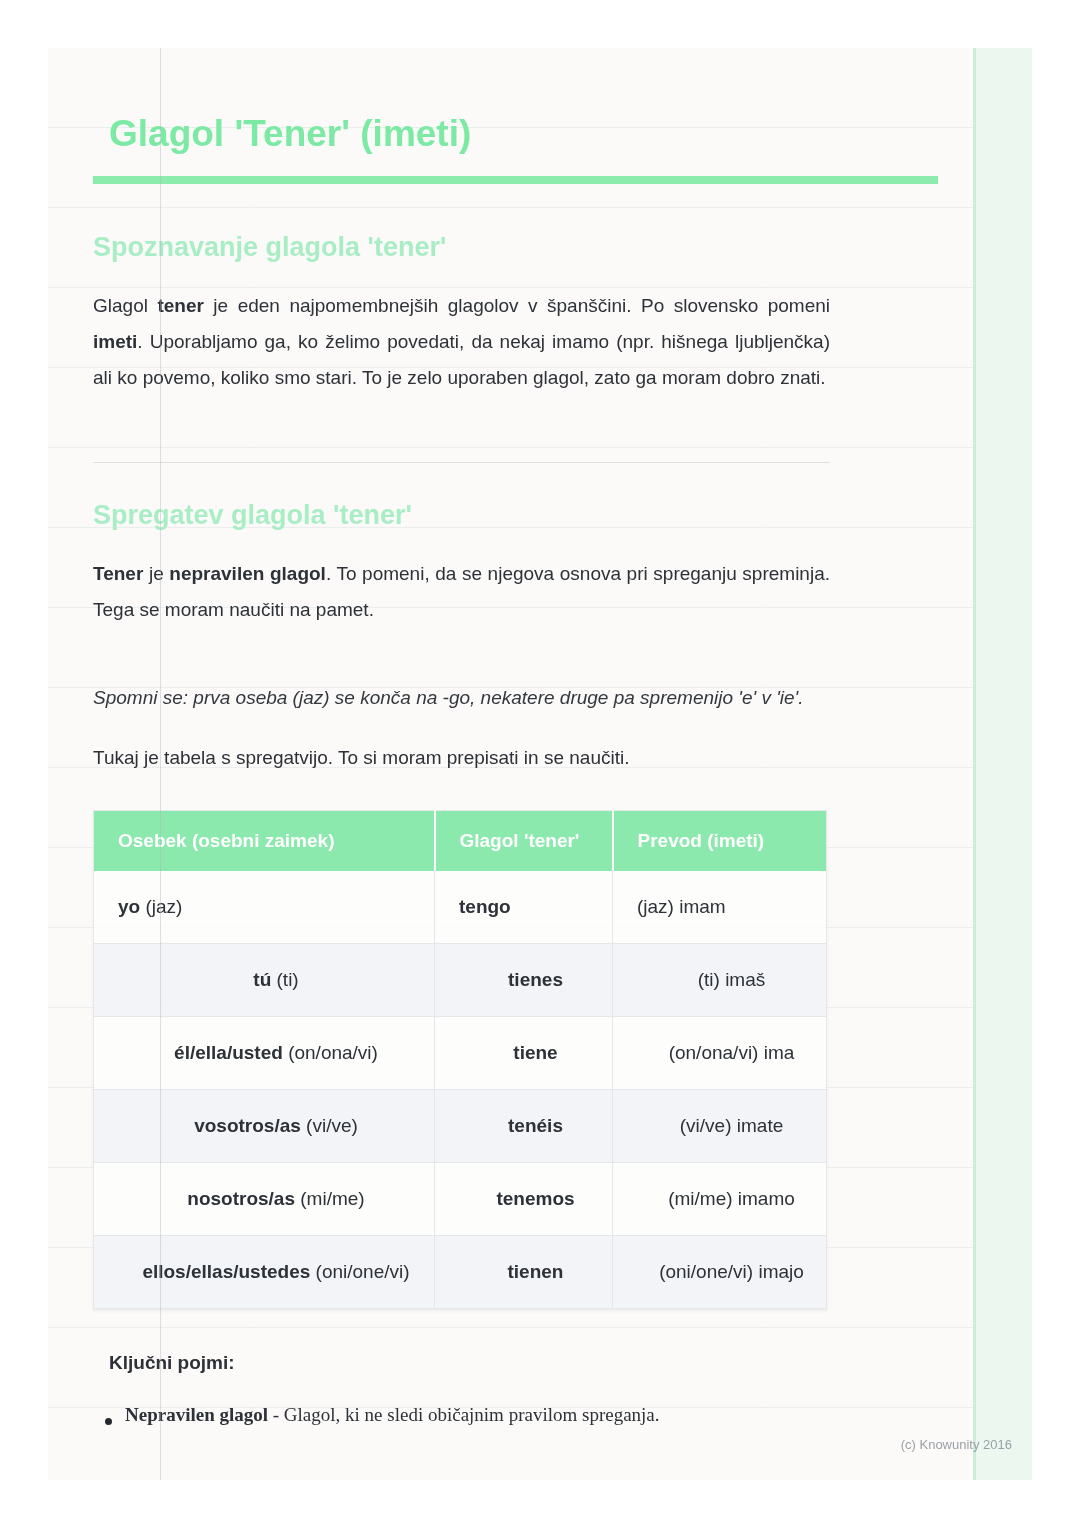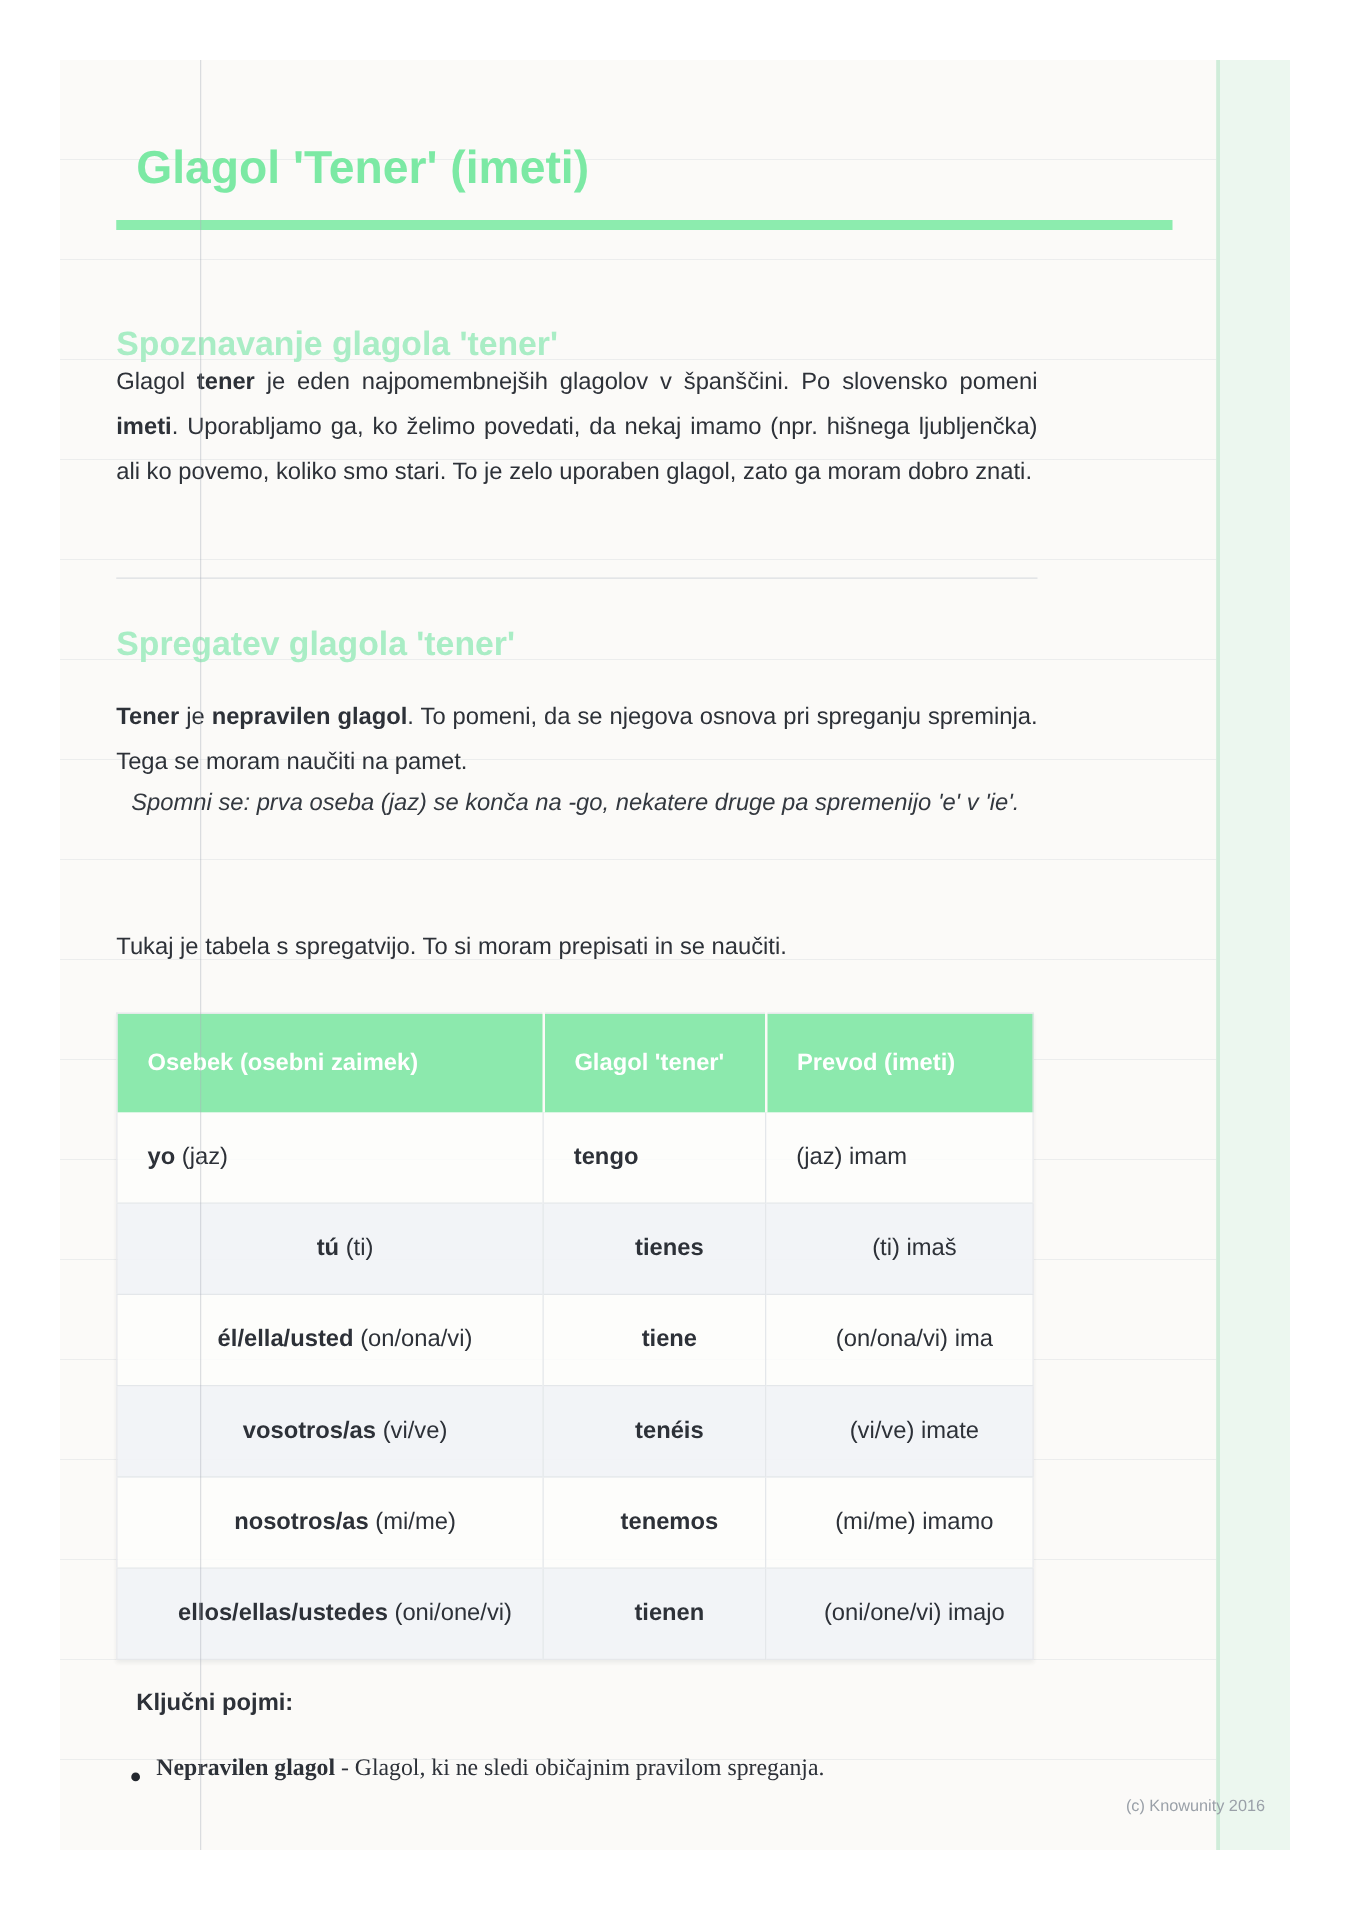--- a/index.html
+++ b/index.html
@@ -74,36 +74,36 @@
     position: absolute;
     left: 45px;
     margin: 0;
     width: 737px;
     font-size: 27px;
     line-height: 34px;
     font-weight: bold;
     color: #a9edc5;
     z-index: 2;
   }
-  .h-intro { top: 182px; margin-top: 28px; }
+  .h-intro { top: 182px; }
   .h-conj  { top: 450px; }
   .body-p {
     position: absolute;
     left: 45px;
     margin: 0;
     width: 737px;
     font-size: 19px;
     line-height: 36px;
     color: #2d3138;
     text-align: justify;
     z-index: 2;
   }
   .p-intro { top: 240px; }
   .p-conj  { top: 508px; }
-  .p-note  { top: 577px; font-style: italic; color: #33383f; margin-left: 12px; }
+  .p-note  { top: 632px; font-style: italic; color: #33383f; }
   .p-table-intro { top: 692px; text-align: left; }
   .divider {
     position: absolute;
     left: 45px;
     top: 414px;
     width: 737px;
     height: 1px;
     background: #dcdee1;
     z-index: 2;
   }
@@ -114,21 +114,21 @@
     width: 733px;
     border-collapse: collapse;
     table-layout: fixed;
     z-index: 2;
     border: 1px solid #e6e8eb;
     box-shadow: 0 2px 3px rgba(40, 50, 60, 0.07);
     font-size: 19px;
     color: #2d3138;
   }
   table.conj th {
-    height: 79px;
+    height: 60px;
     background: #8ce9ad;
     color: #ffffff;
     font-weight: bold;
     text-align: left;
     padding: 0 0 0 24px;
     vertical-align: middle;
   }
   table.conj th + th { border-left: 2px solid #fbfaf8; }
   table.conj td {
     height: 72px;

